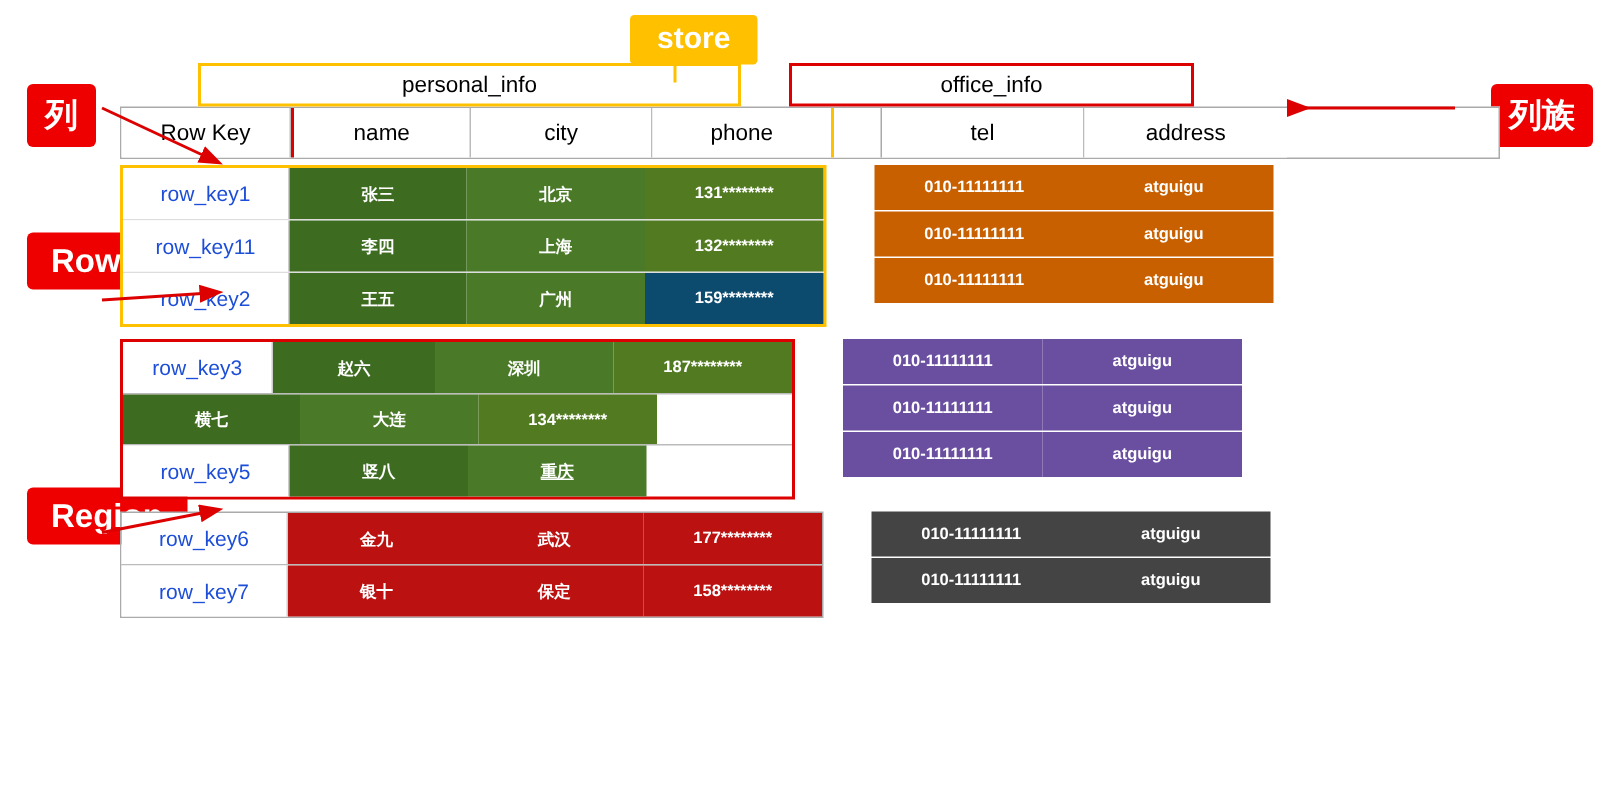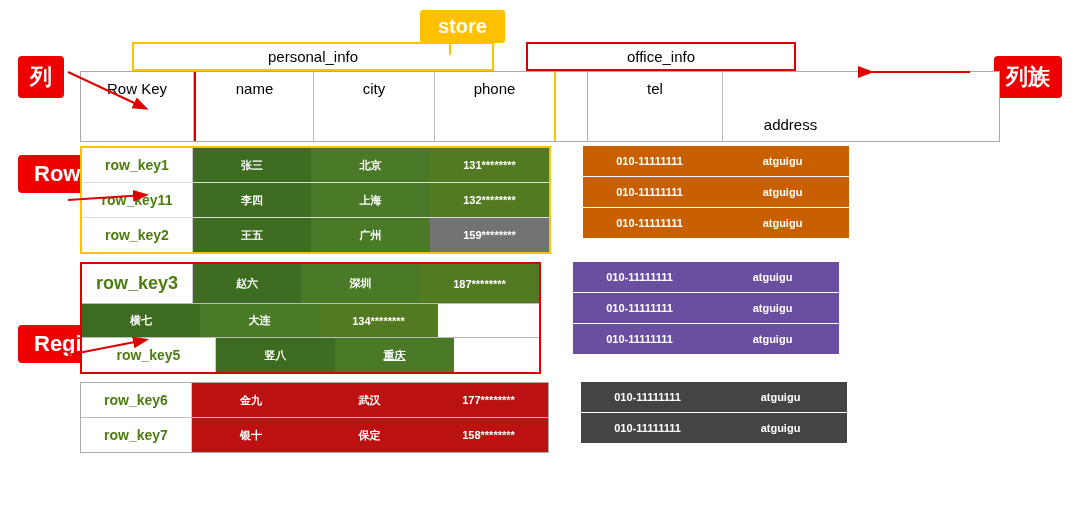--- a/index.html
+++ b/index.html
@@ -115,22 +115,22 @@
       padding: 9px 4px;
       font-size: 11px;
       font-weight: bold;
       color: white;
       display: flex;
       align-items: center;
       justify-content: center;
     }
     .dc-rk {
       background: white;
-      color: #4d7c0f;
-      font-weight: bold;
+      color: #1d4ed8;
+      font-weight: normal;
       border-right: 1px solid #ccc;
     }
 
     
   </style>
 </head>
 <body>
 
 <div class="main-container">
 
@@ -181,21 +181,21 @@
       <div style="width:270px; text-align:center; border:2px solid #dd0000; padding:4px 0; font-size:15px; background:white;">office_info</div>
     </div>
 
     <div style="display:flex; border:1.5px solid #aaa; margin-top:0; background:white;">
       <div class="ch" style="width:113px;">Row Key</div>
       <div class="ch" style="width:120px; border-left:2px solid #dd0000;">name</div>
       <div class="ch" style="width:121px;">city</div>
       <div class="ch" style="width:121px; border-right:2px solid #FFC000;">phone</div>
       <div style="width:32px; border-right:1px solid #aaa; background:white;"></div>
       <div class="ch" style="width:135px;">tel</div>
-      <div class="ch" style="width:135px;margin-top:36px;">address</div>
+      <div class="ch" style="width:135px;">address</div>
     </div>
 
     <div style="margin-top:4px; display:flex;">
       <div style="border:2px solid #FFC000; display:flex; flex-direction:column;">
 
         <div class="dr" style="background:white; border-bottom:1px solid #ddd;">
           <div class="dc dc-rk" style="width:111px; padding:9px 4px; font-size:14px;">row_key1</div>
           <div class="dc" style="width:118px; background:#3d6b20;">张三</div>
           <div class="dc" style="width:119px; background:#4a7a28;">北京</div>
           <div class="dc" style="width:119px; background:#527a20;">131********</div>
@@ -205,21 +205,21 @@
           <div class="dc dc-rk" style="width:111px; padding:9px 4px; font-size:14px;">row_key11</div>
           <div class="dc" style="width:118px; background:#3d6b20;">李四</div>
           <div class="dc" style="width:119px; background:#4a7a28;">上海</div>
           <div class="dc" style="width:119px; background:#527a20;">132********</div>
         </div>
 
         <div class="dr">
           <div class="dc dc-rk" style="width:111px; padding:9px 4px; font-size:14px;">row_key2</div>
           <div class="dc" style="width:118px; background:#3d6b20;">王五</div>
           <div class="dc" style="width:119px; background:#4a7a28;">广州</div>
-          <div class="dc" style="width:119px; background:#737373;">159********</div>
+          <div class="dc" style="width:119px; background:#0c4a6e;">159********</div>
         </div>
       </div>
 
       <div style="width:32px;"></div>
 
       <div style="display:flex; flex-direction:column;">
         <div class="dr" style="border-bottom:1px solid rgba(255,255,255,0.3);">
           <div class="dc" style="width:133px; background:#c86000;">010-11111111</div>
           <div class="dc" style="width:133px; background:#c86000;">atguigu</div>
         </div>
@@ -232,32 +232,32 @@
           <div class="dc" style="width:133px; background:#c86000;">atguigu</div>
         </div>
       </div>
     </div>
 
     <div style="height:8px;"></div>
 
     <div style="display:flex;">
       <div style="border:2px solid #dd0000; display:flex; flex-direction:column;">
         <div class="dr" style="border-bottom:1px solid #bbb;">
-          <div class="dc dc-rk" style="width:111px; padding:9px 4px; font-size:18px;">row_key3</div>
+          <div class="dc dc-rk" style="width:100px; padding:9px 4px; font-size:14px;">row_key3</div>
           <div class="dc" style="width:108px; background:#3d6b20;font-family:Liberation Mono, monospace;">赵六</div>
           <div class="dc" style="width:119px; background:#4a7a28;">深圳</div>
           <div class="dc" style="width:119px; background:#527a20;">187********</div>
         </div>
         <div class="dr" style="border-bottom:1px solid #bbb;">
           <div class="dc" style="width:118px; background:#3d6b20;">横七</div>
           <div class="dc" style="width:119px; background:#4a7a28;">大连</div>
           <div class="dc" style="width:119px; background:#527a20;">134********</div>
         </div>
         <div class="dr">
-          <div class="dc dc-rk" style="width:134px; padding:9px 4px; font-size:14px;">row_key5</div>
+          <div class="dc dc-rk" style="width:111px; padding:9px 4px; font-size:14px;">row_key5</div>
           <div class="dc" style="width:119px; background:#3d6b20;">竖八</div>
           <div class="dc" style="width:119px; background:#4a7a28;text-decoration:underline;">重庆</div>
         </div>
       </div>
       <div style="width:32px;"></div>
 
       <div style="display:flex; flex-direction:column;">
         <div class="dr" style="border-bottom:1px solid rgba(255,255,255,0.3);">
           <div class="dc" style="width:133px; background:#6a4fa0;">010-11111111</div>
           <div class="dc" style="width:133px; background:#6a4fa0;">atguigu</div>

